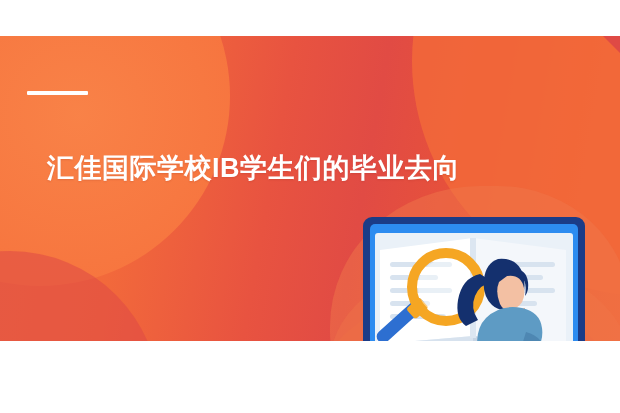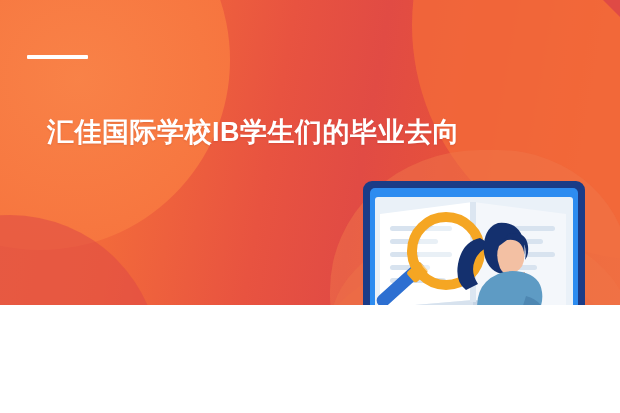--- a/index.html
+++ b/index.html
@@ -6,20 +6,21 @@
   html, body {
     width:620px; height:413px;
     font-family:"Liberation Sans","DejaVu Sans",sans-serif;
     overflow:hidden;
   }
   #banner {
     position:relative;
     width:620px; height:305px;
     background:linear-gradient(100deg,#F0703F 0%,#F2693B 22%,#E85340 44%,#E14B44 58%,#E85239 74%,#EE6234 88%,#F0673A 100%);
     overflow:hidden;
+    margin-top:36px;
   }
   
   .blob { position:absolute; border-radius:50%; pointer-events:none; }
   #blob-sun {
     left:-150px; top:-130px; width:380px; height:380px;
     background:radial-gradient(circle at 60% 55%,#F98348 0%,#F7763F 55%,#F4713E 100%);
     opacity:.95;
   }
   #blob-topright {
     left:412px; top:-210px; width:470px; height:470px;

